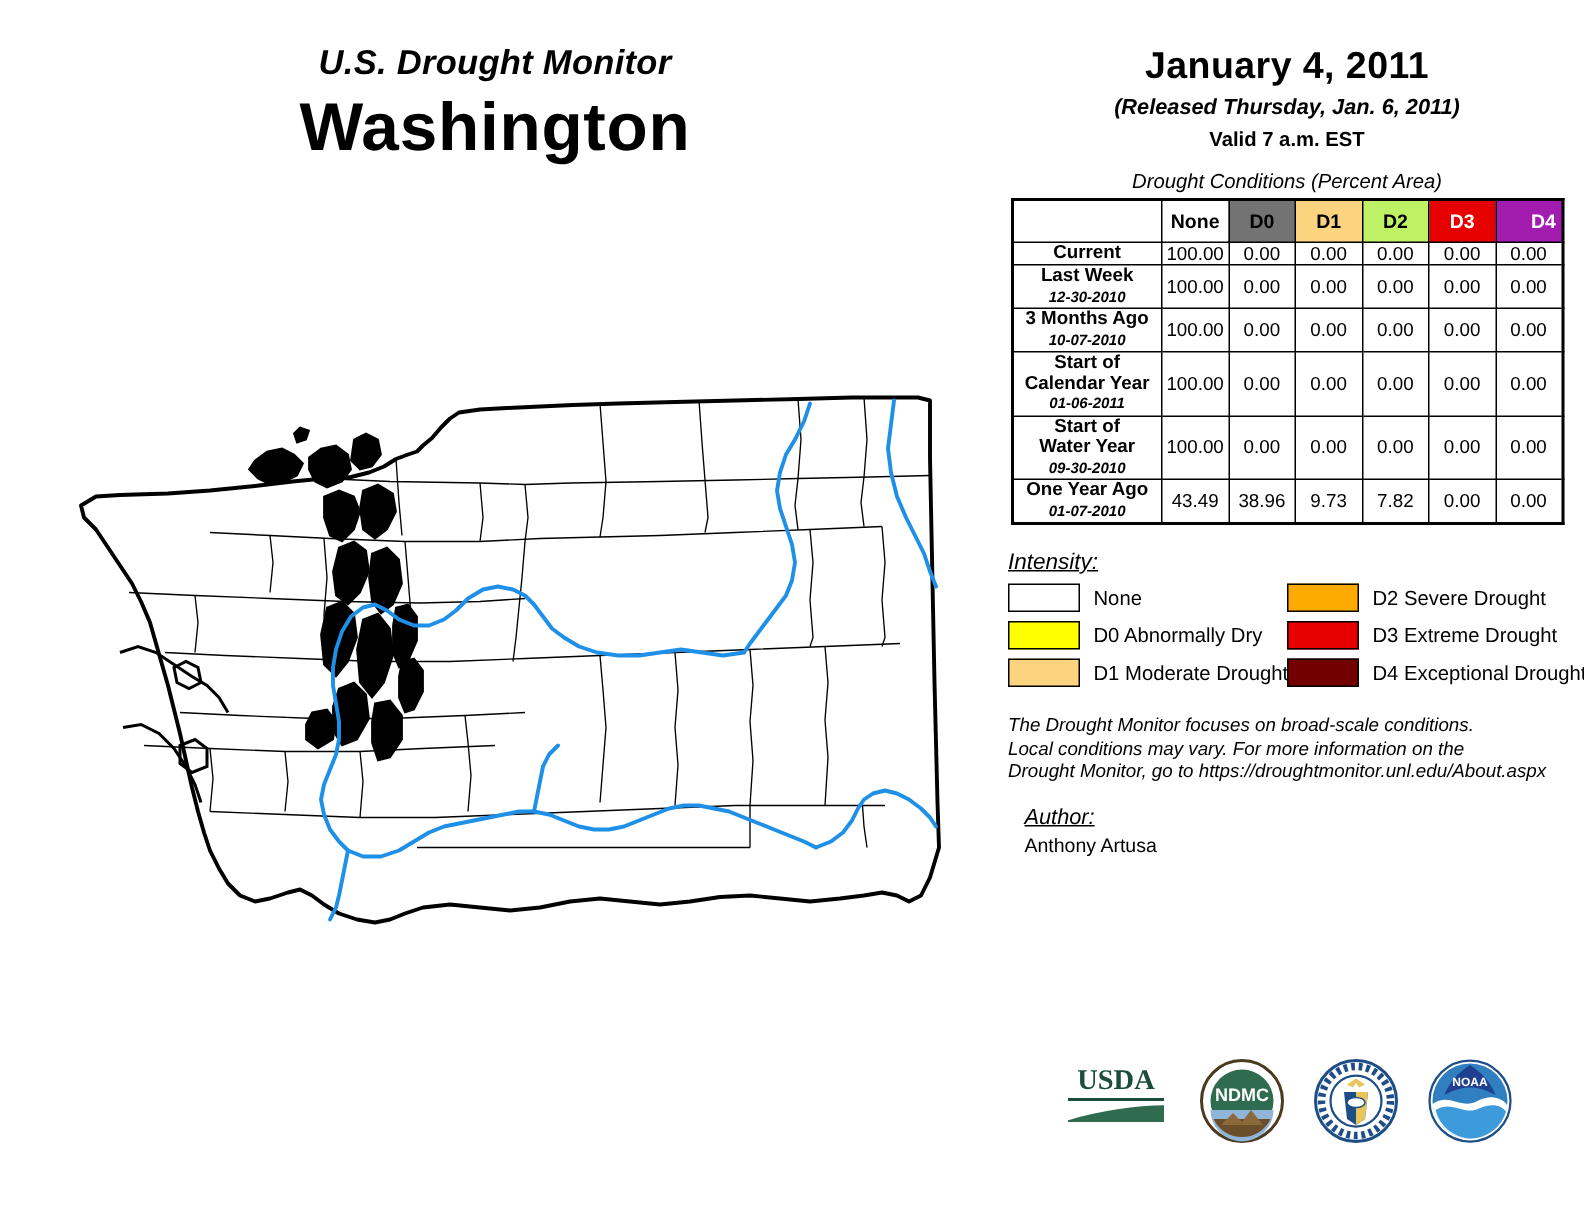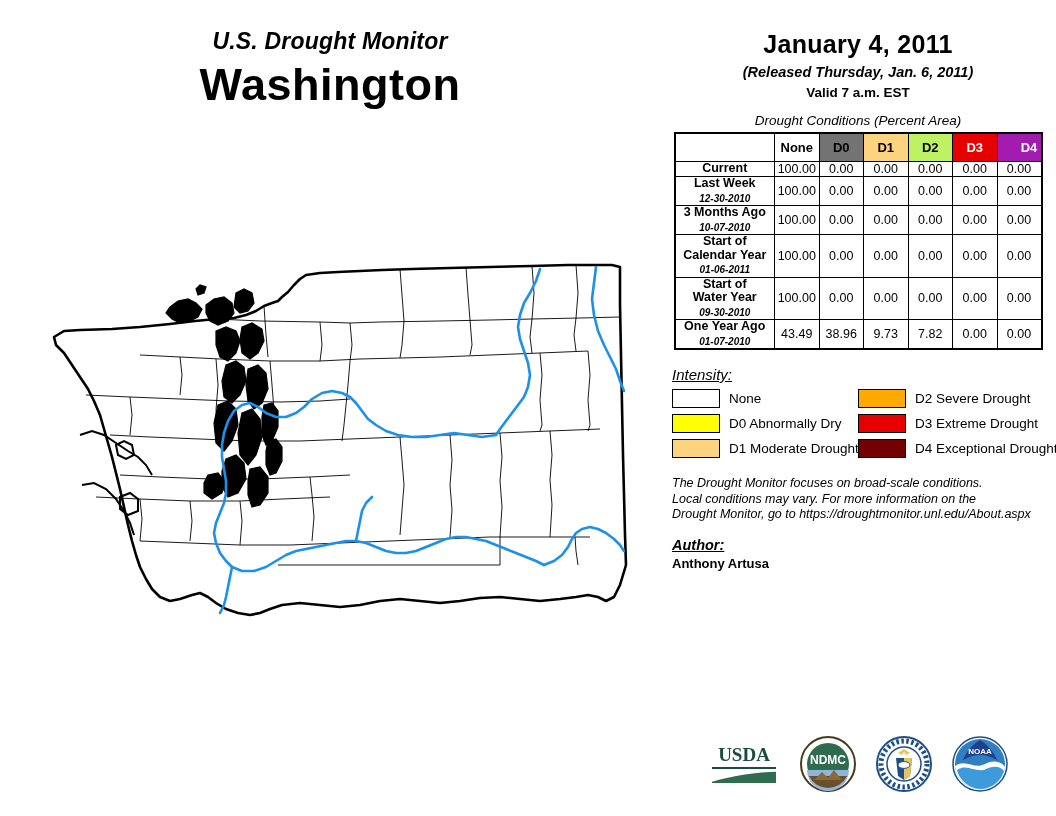--- a/index.html
+++ b/index.html
@@ -42,27 +42,27 @@
   #intensity{margin:16px 0 0 12px;}
   #intensity-title{font-size:15px;font-style:italic;text-decoration:underline;
                    font-weight:normal;margin-bottom:6px;}
   .legend-grid{display:grid;grid-template-columns:186px 186px;row-gap:6px;}
   .legend-item{display:flex;align-items:center;}
   .swatch{width:46px;height:17px;border:1px solid #000;margin-right:9px;flex:none;}
   .legend-label{font-size:13.5px;white-space:nowrap;}
 
   
   #disclaimer{margin:18px 0 0 12px;font-size:12.5px;font-style:italic;line-height:15.5px;}
-  #author-block{margin:14px 0 0 12px;font-weight:bold;}
+  #author-block{margin:14px 0 0 23px;}
   #author-title{font-size:14.5px;font-style:italic;text-decoration:underline;margin-bottom:3px;}
   .author-line{font-size:13px;line-height:16px;}
 
   
-  #logos{position:absolute;left:0;top:729px;width:396px;height:70px;
-         display:flex;align-items:center;justify-content:center;gap:20px;}
+  #logos{position:absolute;left:0;top:706px;width:396px;height:70px;
+         display:flex;align-items:flex-start;justify-content:center;gap:20px;}
   .logo{flex:none;}
   #site-url{position:absolute;left:0;top:765px;width:396px;text-align:center;
             font-size:21px;font-weight:bold;letter-spacing:.2px;}
 </style>
 </head>
 <body>
 
 <div id="title-block">
   <div id="dm-title">U.S. Drought Monitor</div>
   <div id="state-title">Washington</div>

